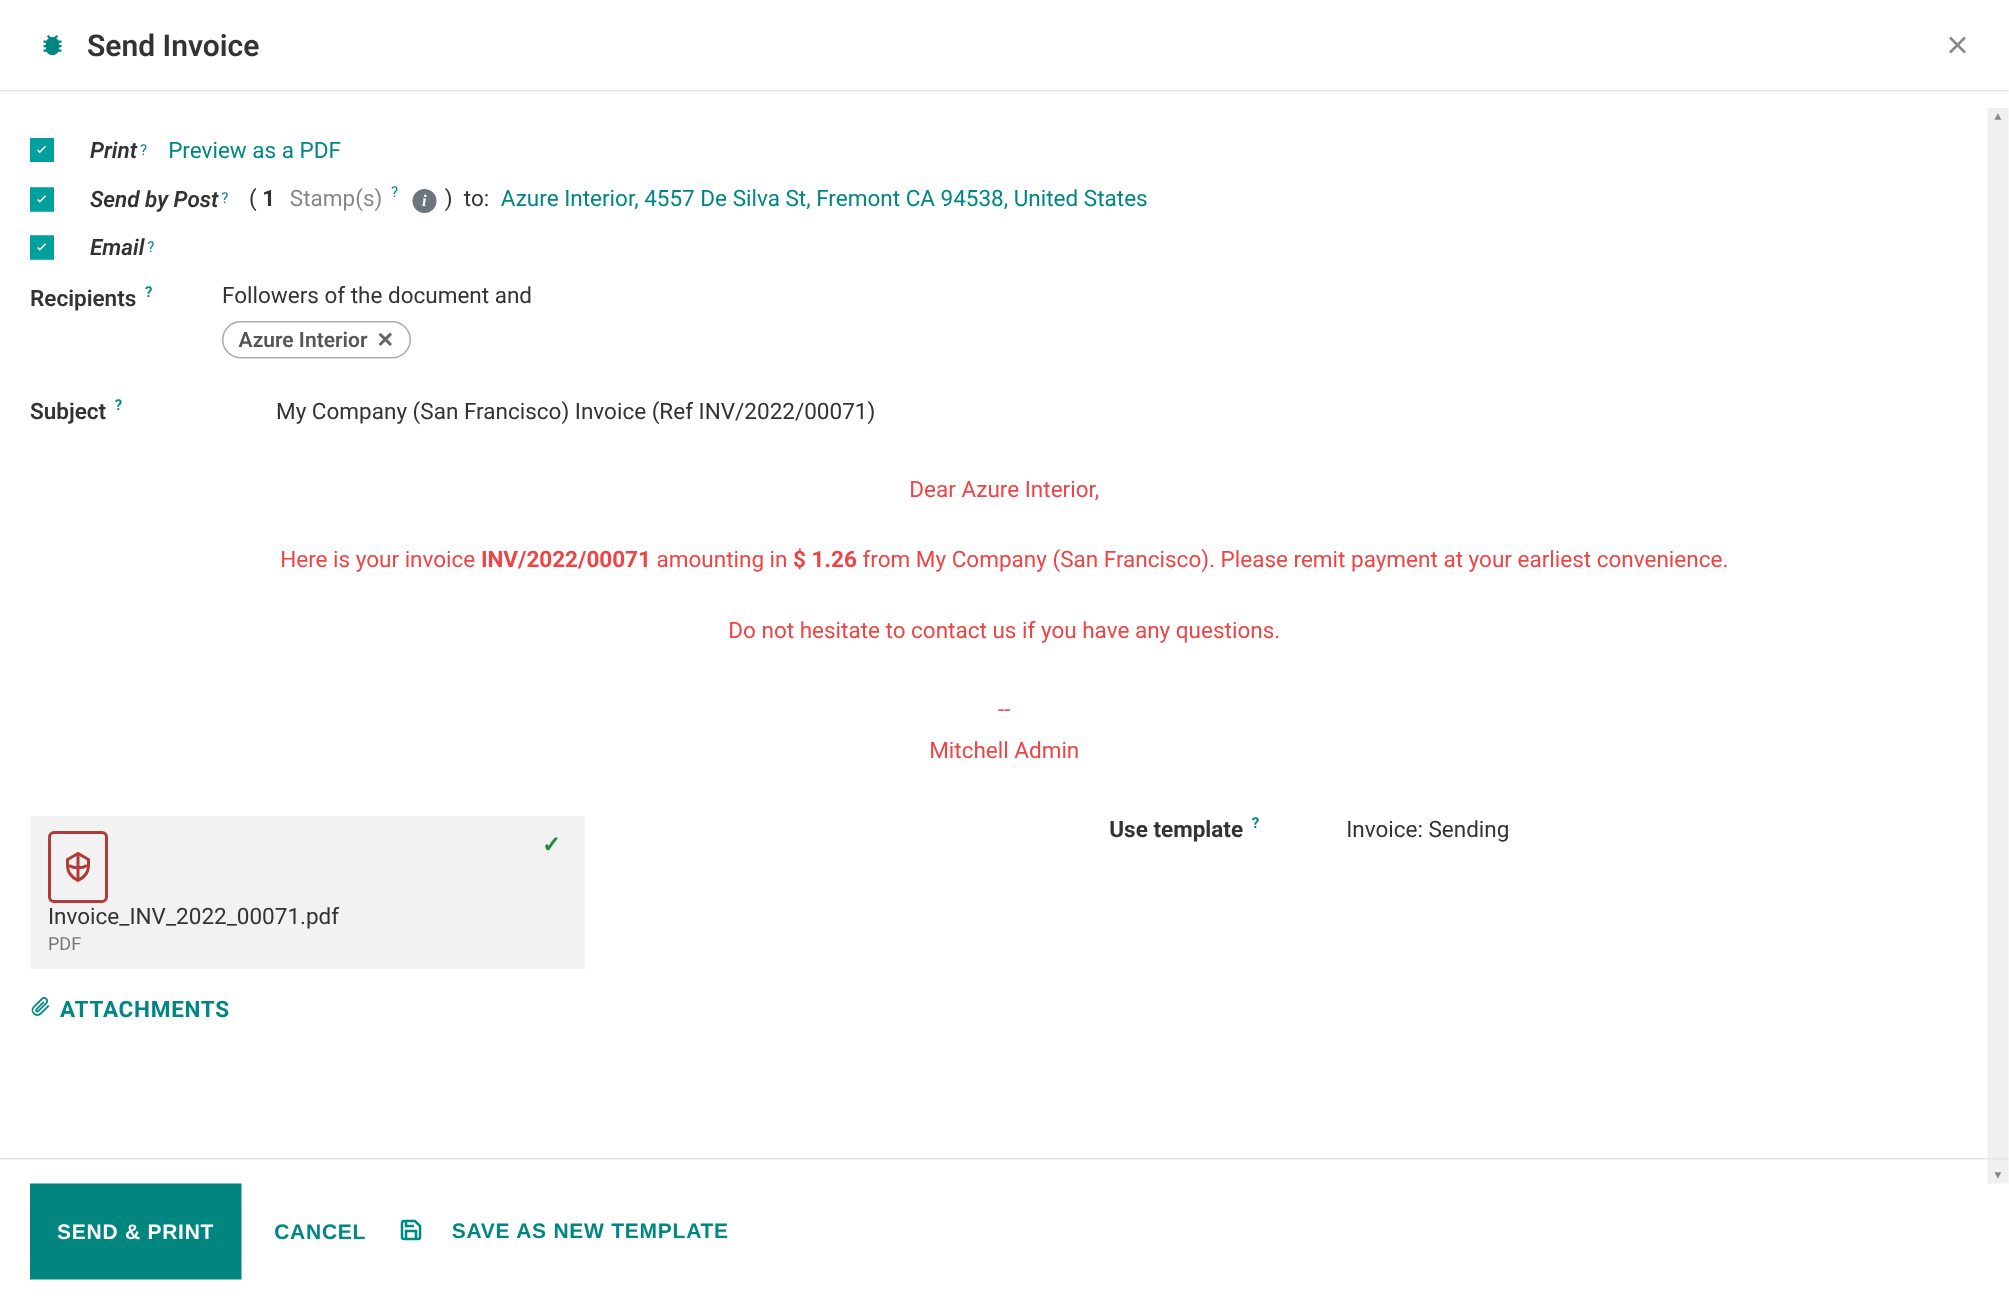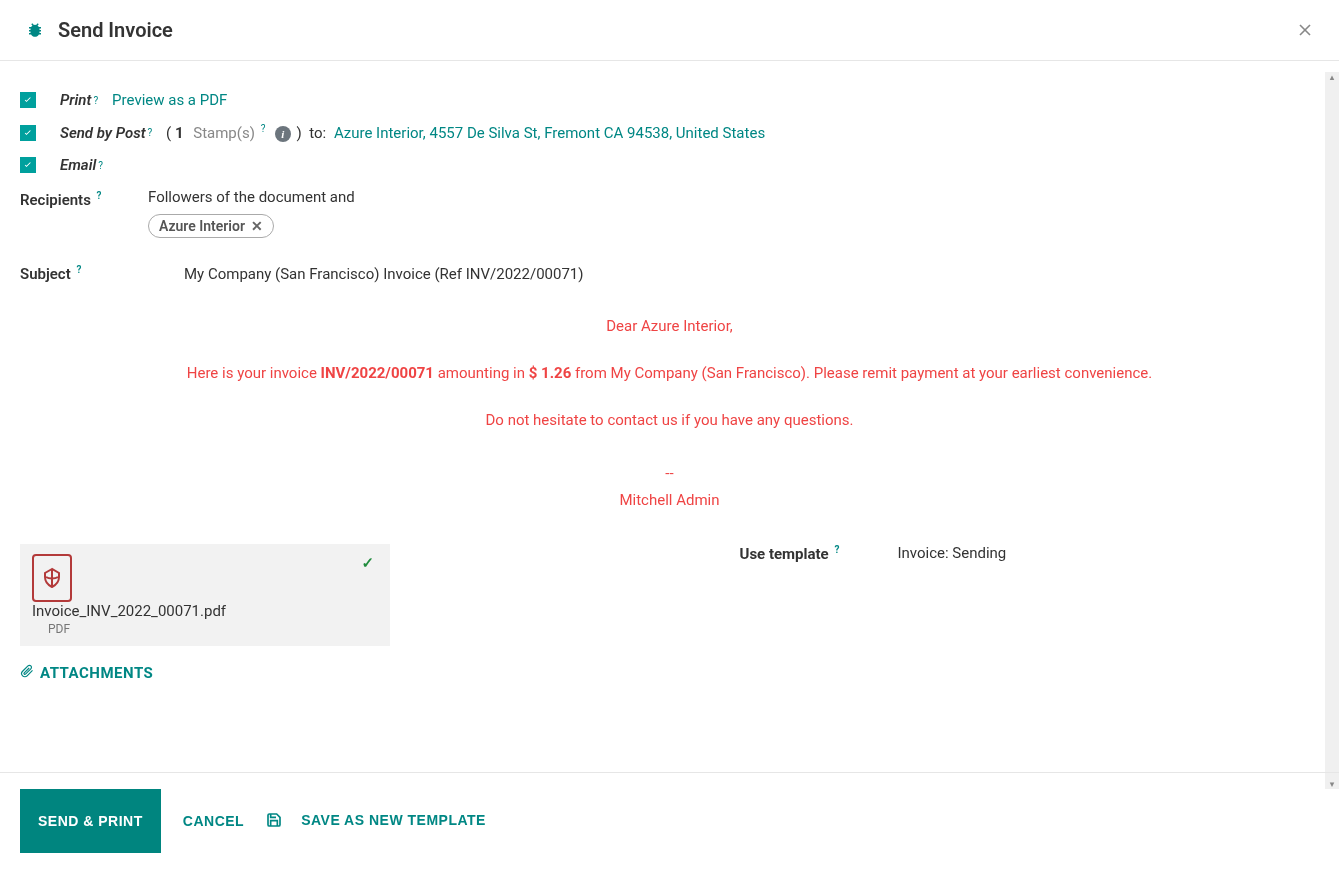--- a/index.html
+++ b/index.html
@@ -157,21 +157,21 @@
   border-radius: 4px;
   display: flex;
   align-items: center;
   justify-content: center;
   margin-right: 12px;
   flex-shrink: 0;
   position: relative;
 }
 .pdf-icon svg { width: 24px; height: 24px; }
 .att-name { font-size: 15px; color: #333; }
-.att-sub { font-size: 12px; color: #777; margin-top: 2px; margin-left: 16px; }
+.att-sub { font-size: 12px; color: #777; margin-top: 2px; }
 .att-check {
   position: absolute; right: 16px;
   color: #218c3e; font-weight: bold;
 }
 .attachments-link {
   margin-top: 18px;
   display: inline-flex;
   align-items: center;
   color: #008784;
   font-weight: 700;

